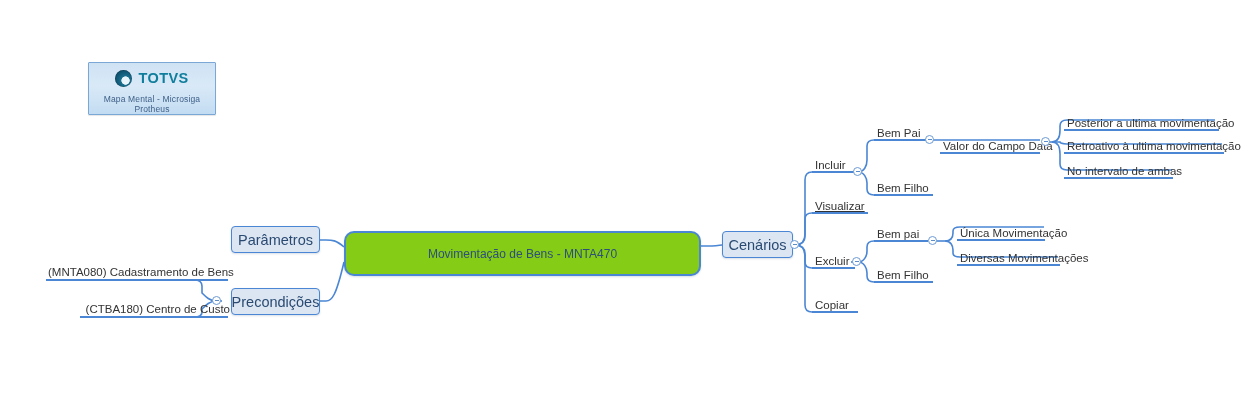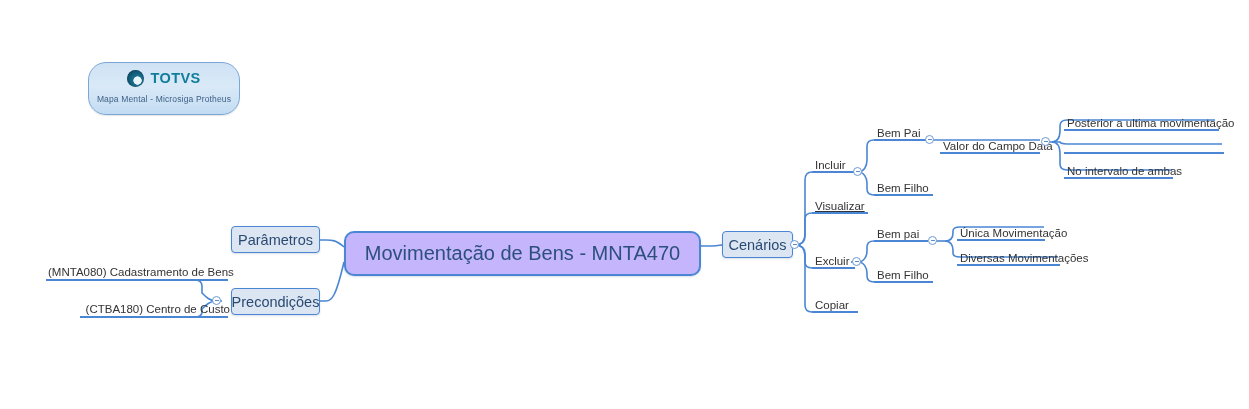--- a/index.html
+++ b/index.html
@@ -29,24 +29,24 @@
     width: 1249px;
     height: 409px;
     pointer-events: none;
   }
 
   
   .logo-card {
     position: absolute;
     left: 88px;
     top: 62px;
-    width: 152px;
+    width: 128px;
     height: 53px;
     border: 1px solid #7ba7d7;
-    border-radius: 18px;
+    border-radius: 1px;
     background: linear-gradient(180deg, #cfe2f4 0%, #d9e9f7 45%, #c3dcf2 100%);
     box-shadow: 0 1px 1px rgba(0,0,0,0.10);
     box-sizing: border-box;
   }
   .logo-row {
     display: flex;
     align-items: center;
     justify-content: center;
     height: 30px;
     gap: 6px;
@@ -88,23 +88,23 @@
     box-shadow: 0 1px 2px rgba(40,70,120,0.18);
     white-space: nowrap;
   }
   .node-root {
     left: 344px;
     top: 231px;
     width: 357px;
     height: 45px;
     border-width: 2.2px;
     border-radius: 10px;
-    font-size: 20px;
+    font-size: 12px;
     color: #2d4f7c;
-    background: #c4b5fd;
+    background: #84cc16;
   }
   .node-sub {
     font-size: 14.5px;
     border-radius: 4px;
   }
   .node-parametros { left: 231px; top: 226px; width: 89px; height: 27px; }
   .node-precondicoes { left: 231px; top: 288px; width: 89px; height: 27px; }
   .node-cenarios { left: 722px; top: 231px; width: 71px; height: 27px; }
 
   
@@ -251,20 +251,21 @@
   <div class="leaf right" style="left:875px; top:182px;">Bem Filho</div>
 
   <div class="toggle" style="left:925px; top:135px;"></div>
 
   <div class="leaf right" style="left:941px; top:140px;">Valor do Campo Data</div>
 
   <div class="toggle" style="left:1041px; top:137px;"></div>
 
   <div class="leaf right" style="left:1065px; top:117px;">Posterior a ultima movimentação</div>
 
+  <div class="leaf right" style="left:1065px; top:140px;">Retroativo à ultima movimentação</div>
 
   <div class="leaf right" style="left:1065px; top:165px;">No intervalo de ambas</div>
 
   <div class="leaf right" style="left:875px; top:228px;">Bem pai</div>
 
   <div class="leaf right" style="left:875px; top:269px;">Bem Filho</div>
 
   <div class="toggle" style="left:928px; top:236px;"></div>
 
   <div class="leaf right" style="left:958px; top:227px;">Única Movimentação</div>

